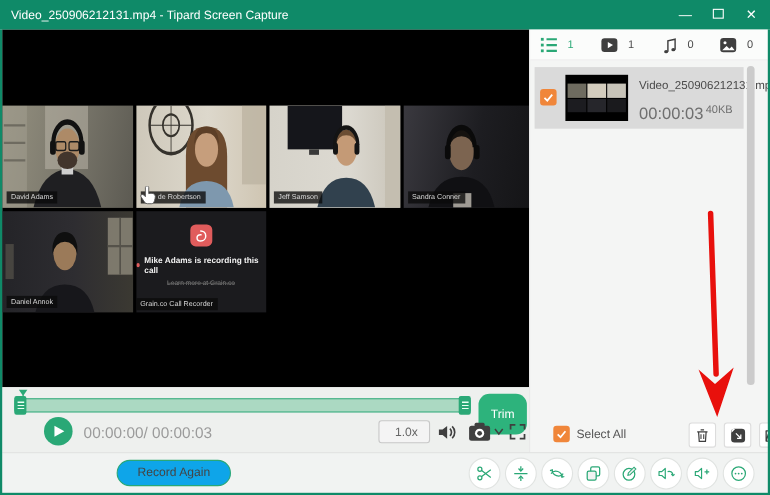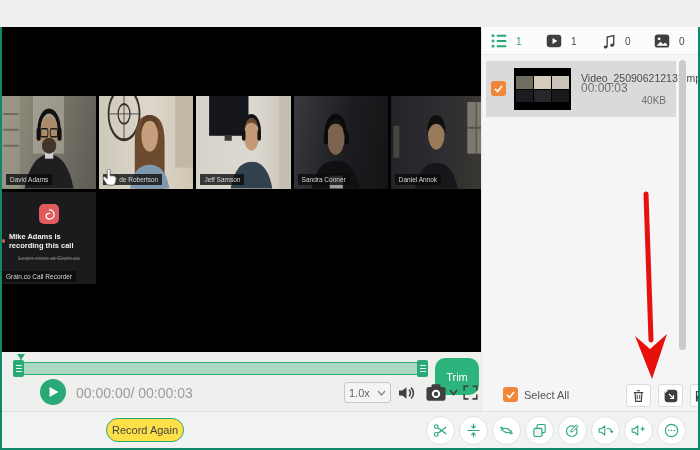--- a/index.html
+++ b/index.html
@@ -13,21 +13,21 @@
   .win-controls { position:absolute; right:10px; top:0; height:27px; display:flex; gap:16px; align-items:center; }
   .wc { color:#fff; font-size:12px; width:14px; text-align:center; cursor:default; line-height:27px;}
   .wc-max { width:10px; height:9px; border:1px solid #fff; display:inline-block; }
 
   
   .edge { background:#0f8a68; }
 
   
   .video-pane { left:2px; top:27px; width:479px; height:325px; background:#000; overflow:hidden; }
   .grid { position:absolute; left:0; top:69px; width:483px; height:188px; display:grid;
-          grid-template-columns:1fr 1fr 1fr 1fr 1fr; grid-template-rows:1fr 1fr; gap:3px; }
+          grid-template-columns:1fr 1fr 1fr 1fr; grid-template-rows:1fr 1fr; gap:3px; }
   .tile { position:relative; overflow:hidden; }
   .tile svg.scene { display:block; width:100%; height:100%; }
   .tile-1 { background:linear-gradient(100deg,#94907f 0%,#7d7a6e 45%,#5c5a52 100%); }
   .tile-2 { background:linear-gradient(90deg,#cec8ba,#ddd8cc 55%,#cfc5b2); }
   .tile-3 { background:linear-gradient(90deg,#d6d3ca,#dcd9d1 60%,#c9c4b8); }
   .tile-4 { background:linear-gradient(100deg,#3a393f,#1d1d21 55%,#141416); }
   .tile-5 { background:linear-gradient(90deg,#242428,#2e2d31 55%,#3b3932); }
   .tile-6 { background:#1b1b1e; }
   .name-tag { position:absolute; left:4px; bottom:4px; background:rgba(10,10,10,.78); color:#d8d8d8;
               font-size:6.5px; line-height:9px; padding:1px 4px; white-space:nowrap; }
@@ -51,57 +51,65 @@
             display:flex; align-items:center; justify-content:center; }
   .handle.left { left:-1px; } .handle.right { right:-1px; }
   .grip { width:6px; height:8px;
           background:linear-gradient(#eafff4 1px,transparent 1px,transparent 3px,#eafff4 3px,#eafff4 4px,transparent 4px,transparent 6px,#eafff4 6px,#eafff4 7px,transparent 7px); }
   .trim-btn { left:433px; top:6px; width:44px; height:37px; background:#2db37c; border:none; border-radius:10px;
               color:#fff; font-size:11px; font-family:inherit; cursor:pointer; }
   .play-btn { left:38px; top:27px; width:26px; height:26px; border-radius:50%; background:#2aa876; border:none;
               display:flex; align-items:center; justify-content:center; cursor:pointer; }
   .time-text { left:74px; top:33px; font-size:14px; color:#9b9b9b; }
   .speed { left:342px; top:30px; width:47px; height:21px; background:#f4f4f4; border:1px solid #c8c8c8; border-radius:3px;
-           display:flex; align-items:center; justify-content:space-between; padding:0 4px; font-size:11px; color:#666; cursor:pointer; }
+           display:flex; align-items:center; justify-content:space-between; padding:0 14px; font-size:11px; color:#666; cursor:pointer; }
   .ctl-ic { cursor:pointer; }
 
   
   .sidebar { left:481px; top:27px; width:217px; height:384px; background:#f4f5f4; border-left:1px solid #e8e8e8; }
   .tabbar { position:absolute; left:0; top:0; width:100%; height:28px; background:#fbfcfb; border-bottom:1px solid #ececec; }
   .tab { position:absolute; top:0; height:28px; display:flex; align-items:center; gap:8px; cursor:pointer; }
   .tab-count { font-size:10px; color:#4a4a4a; }
   .tab-count.active { color:#2aa876; }
   .file-item { position:absolute; left:4px; top:34px; width:190px; height:56px; background:#dadada; cursor:pointer; }
   .checkbox { width:15px; height:15px; background:#f0863a; border-radius:3px; display:flex; align-items:center;
               justify-content:center; cursor:pointer; }
   .thumb { position:absolute; left:28px; top:7px; width:57px; height:42px; background:#000; display:flex;
            align-items:center; justify-content:center; }
   .mini { width:53px; height:26px; display:grid; grid-template-columns:repeat(3,1fr); grid-template-rows:1fr 1fr; gap:1px; }
   .file-name { position:absolute; left:95px; top:11px; font-size:10.5px; color:#4a4a4a; }
-  .file-dur { position:absolute; left:95px; top:20px; font-size:12px; color:#6f6f6f; }
+  .file-dur { position:absolute; left:95px; top:34px; font-size:15px; color:#6f6f6f; }
   .file-size { position:absolute; right:10px; top:34px; font-size:10px; color:#6f6f6f; }
   .scrollbar { position:absolute; right:12px; top:33px; width:7px; height:290px; background:#cbcbcb; border-radius:4px; cursor:pointer; }
   .select-row { position:absolute; left:14px; top:351px; width:100%; height:33px; }
   .select-label { position:absolute; left:28px; top:11px; font-size:11px; color:#555; }
   .sbtn { position:absolute; top:6px; width:25px; height:23px; background:#fff; border:1px solid #dcdcdc; border-radius:3px;
           display:flex; align-items:center; justify-content:center; cursor:pointer; }
 
   
   .footer { left:2px; top:411px; width:696px; height:37px; background:#f1f3f2; border-top:1px solid #e1e3e2; }
   .pill { position:absolute; top:6px; height:24px; border-radius:12px; font-size:11px; font-family:inherit; cursor:pointer; }
   .pill-plain { left:12px; width:86px; background:#fff; border:1px solid #c8c8c8; color:#555; }
-  .pill-green { left:104px; width:78px; background:#fde047; border:1px solid #2aa876; color:#444; }
+  .pill-green { left:104px; width:104px; background:#0ea5e9; border:1px solid #2aa876; color:#444; }
   .cbtn { position:absolute; top:4px; width:29px; height:29px; border-radius:50%; background:#fff; border:1px solid #e0e3e1;
           display:flex; align-items:center; justify-content:center; cursor:pointer; }
 </style>
 </head>
 <body>
 
 <div class="window">
 
+  <div class="abs titlebar">
+    <span>Video_250906212131.mp4  -  Tipard Screen Capture</span>
+    <div class="win-controls">
+      <span class="wc">—</span>
+      <span class="wc"><span class="wc-max"></span></span>
+      <span class="wc">✕</span>
+    </div>
+  </div>
 
   <div class="abs video-pane">
     <div class="grid">
 
       <div class="tile tile-1">
         <svg class="scene" viewBox="0 0 158 93" preserveAspectRatio="none">
           <rect x="0" y="0" width="30" height="93" fill="#a39f92" opacity=".5"></rect>
           <path d="M2 18h26M2 34h26M2 50h26" stroke="#6e6b60" stroke-width="2" fill="none"></path>
           <rect x="52" y="0" width="52" height="58" fill="#b9b5a8" opacity=".55"></rect>
           <path d="M38 93 Q48 60 79 58 Q110 60 120 93 Z" fill="#1f1f22"></path>

